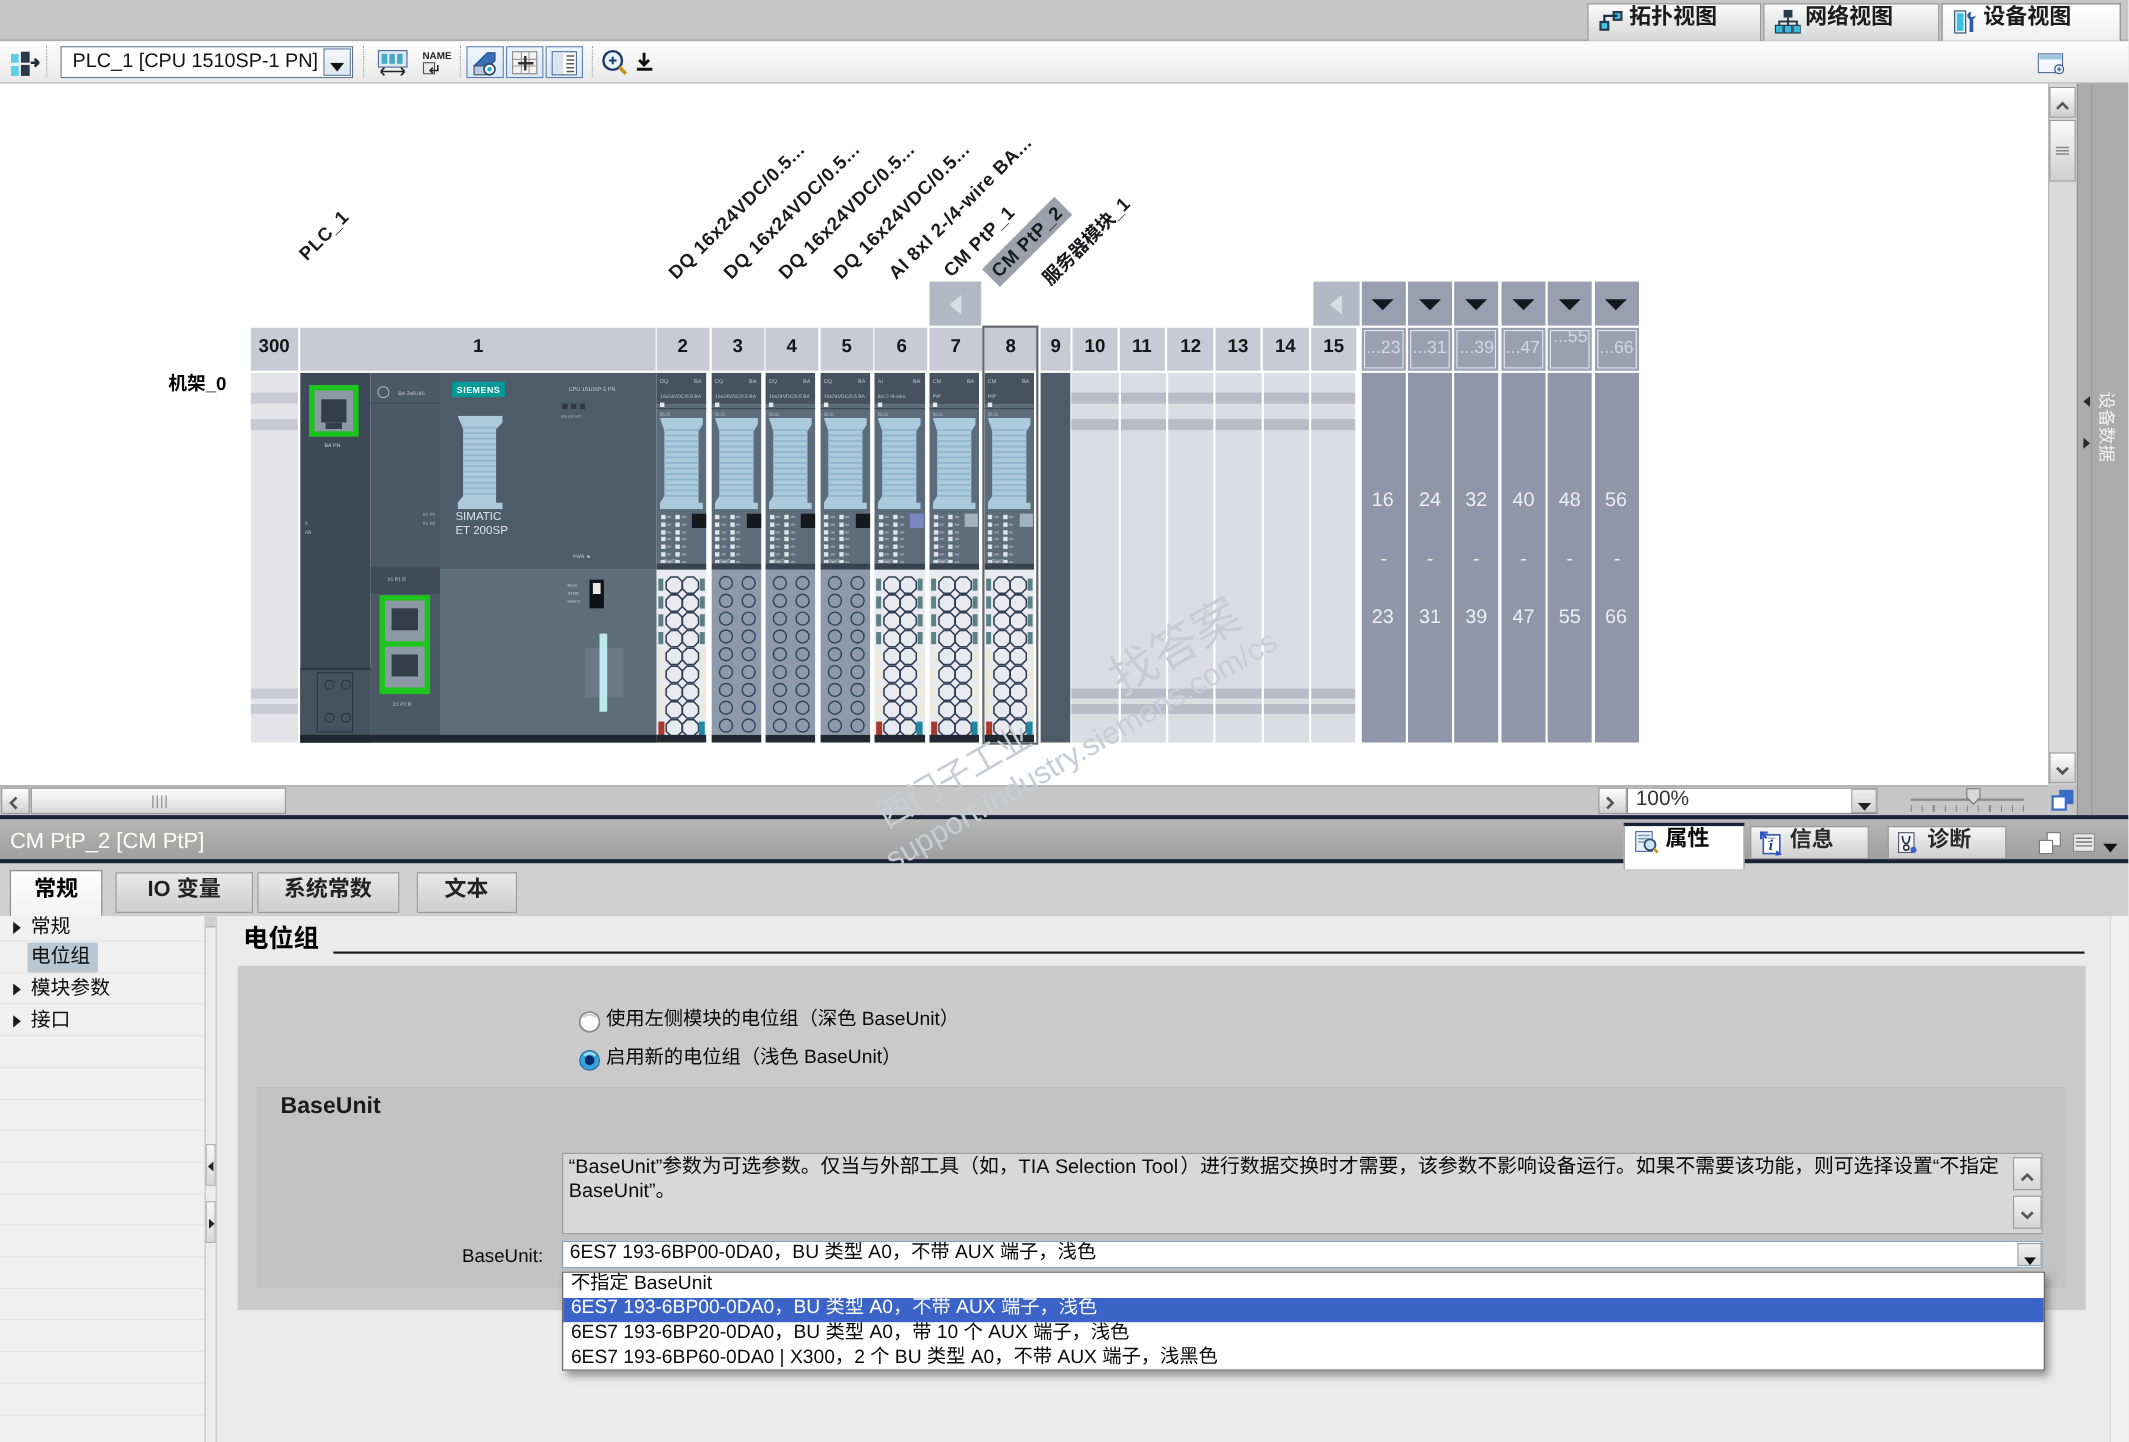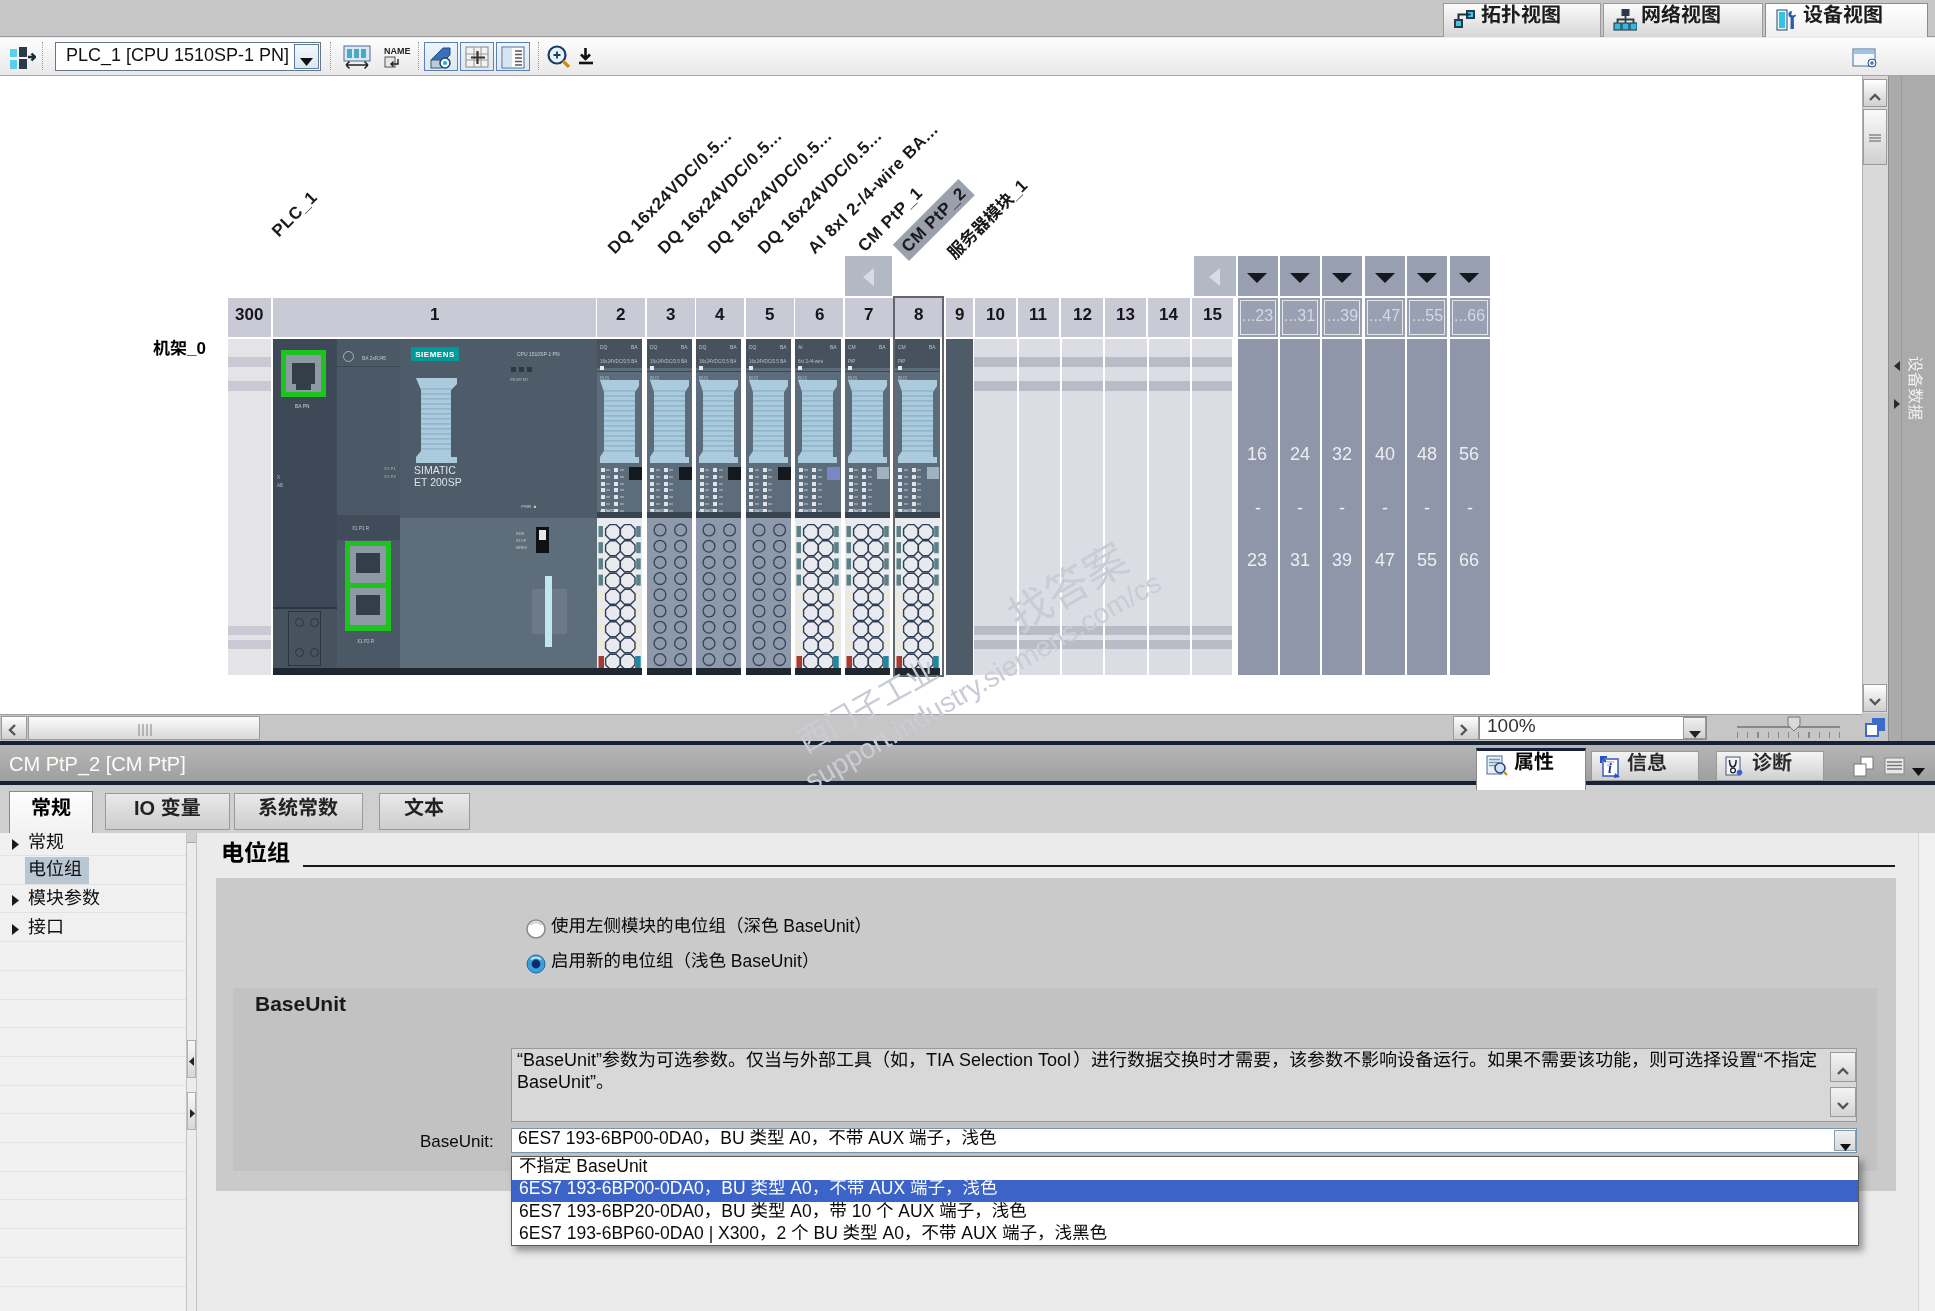--- a/index.html
+++ b/index.html
@@ -298,21 +298,21 @@
 <div style="position:absolute;left:1325px;top:306px;width:35px;height:25px;"><svg width="35" height="25" viewBox="0 0 35 25">
       <text x="2.0" y="14.5" font-family="Liberation Sans, sans-serif" font-size="16.0" font-weight="normal" fill="#d4d8e2">...39</text>
     </svg></div>
 <div style="position:absolute;left:1364.7px;top:298.0px;width:40.0px;height:39.0px;background:#99a0b2;"></div>
 <div style="position:absolute;left:1366.7px;top:300.0px;width:36.0px;height:35.0px;border:1.5px solid #e4e6ec"></div>
 <div style="position:absolute;left:1367px;top:306px;width:35px;height:25px;"><svg width="35" height="25" viewBox="0 0 35 25">
       <text x="2.0" y="14.5" font-family="Liberation Sans, sans-serif" font-size="16.0" font-weight="normal" fill="#d4d8e2">...47</text>
     </svg></div>
 <div style="position:absolute;left:1407.1px;top:298.0px;width:40.0px;height:39.0px;background:#99a0b2;"></div>
 <div style="position:absolute;left:1409.1px;top:300.0px;width:36.0px;height:35.0px;border:1.5px solid #e4e6ec"></div>
-<div style="position:absolute;left:1410px;top:306px;width:35px;height:25px;text-align:right;"><svg width="35" height="25" viewBox="0 0 35 25">
+<div style="position:absolute;left:1410px;top:296px;width:35px;height:25px;text-align:right;"><svg width="35" height="25" viewBox="0 0 35 25">
       <text x="2.0" y="14.5" font-family="Liberation Sans, sans-serif" font-size="16.0" font-weight="normal" fill="#d4d8e2">...55</text>
     </svg></div>
 <div style="position:absolute;left:1449.5px;top:298.0px;width:40.0px;height:39.0px;background:#99a0b2;"></div>
 <div style="position:absolute;left:1451.5px;top:300.0px;width:36.0px;height:35.0px;border:1.5px solid #e4e6ec"></div>
 <div style="position:absolute;left:1452px;top:306px;width:35px;height:25px;"><svg width="35" height="25" viewBox="0 0 35 25">
       <text x="2.0" y="14.5" font-family="Liberation Sans, sans-serif" font-size="16.0" font-weight="normal" fill="#d4d8e2">...66</text>
     </svg></div>
 <div style="position:absolute;left:151px;top:339px;width:57px;height:26px;"><svg width="57" height="26" viewBox="0 0 57 26">
       <use href="#g8" transform="translate(2.0,15.3) scale(0.0170,-0.0170)" fill="#000"></use>
       <use href="#g9" transform="translate(19.0,15.3) scale(0.0170,-0.0170)" fill="#000"></use>

